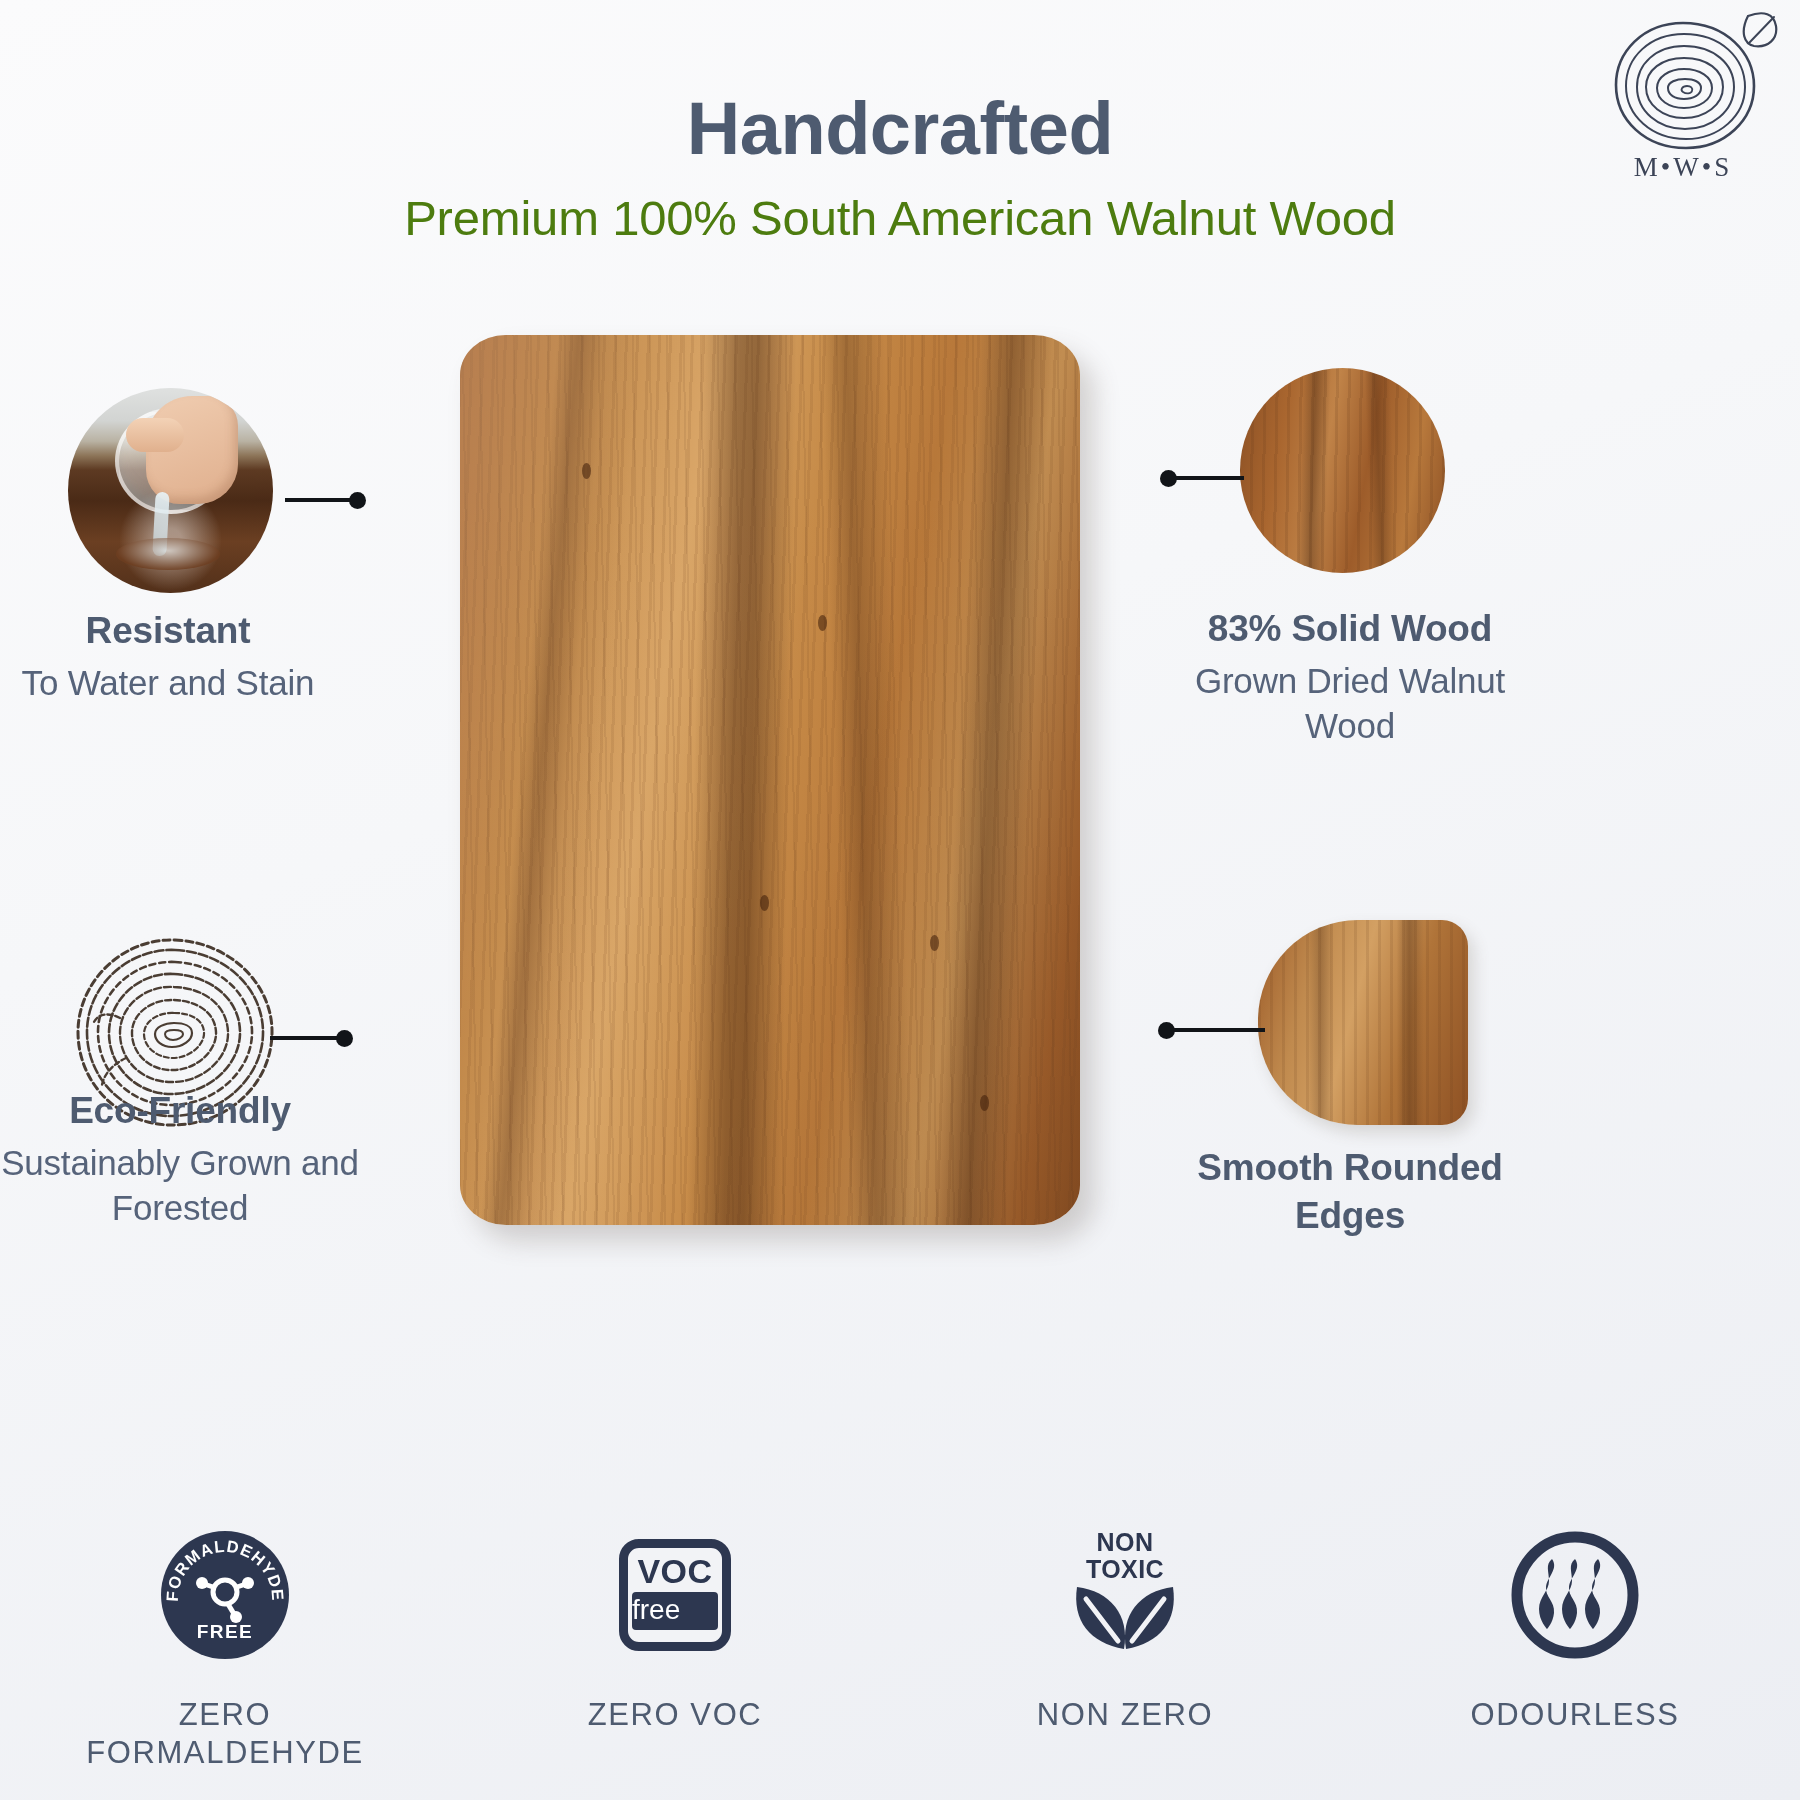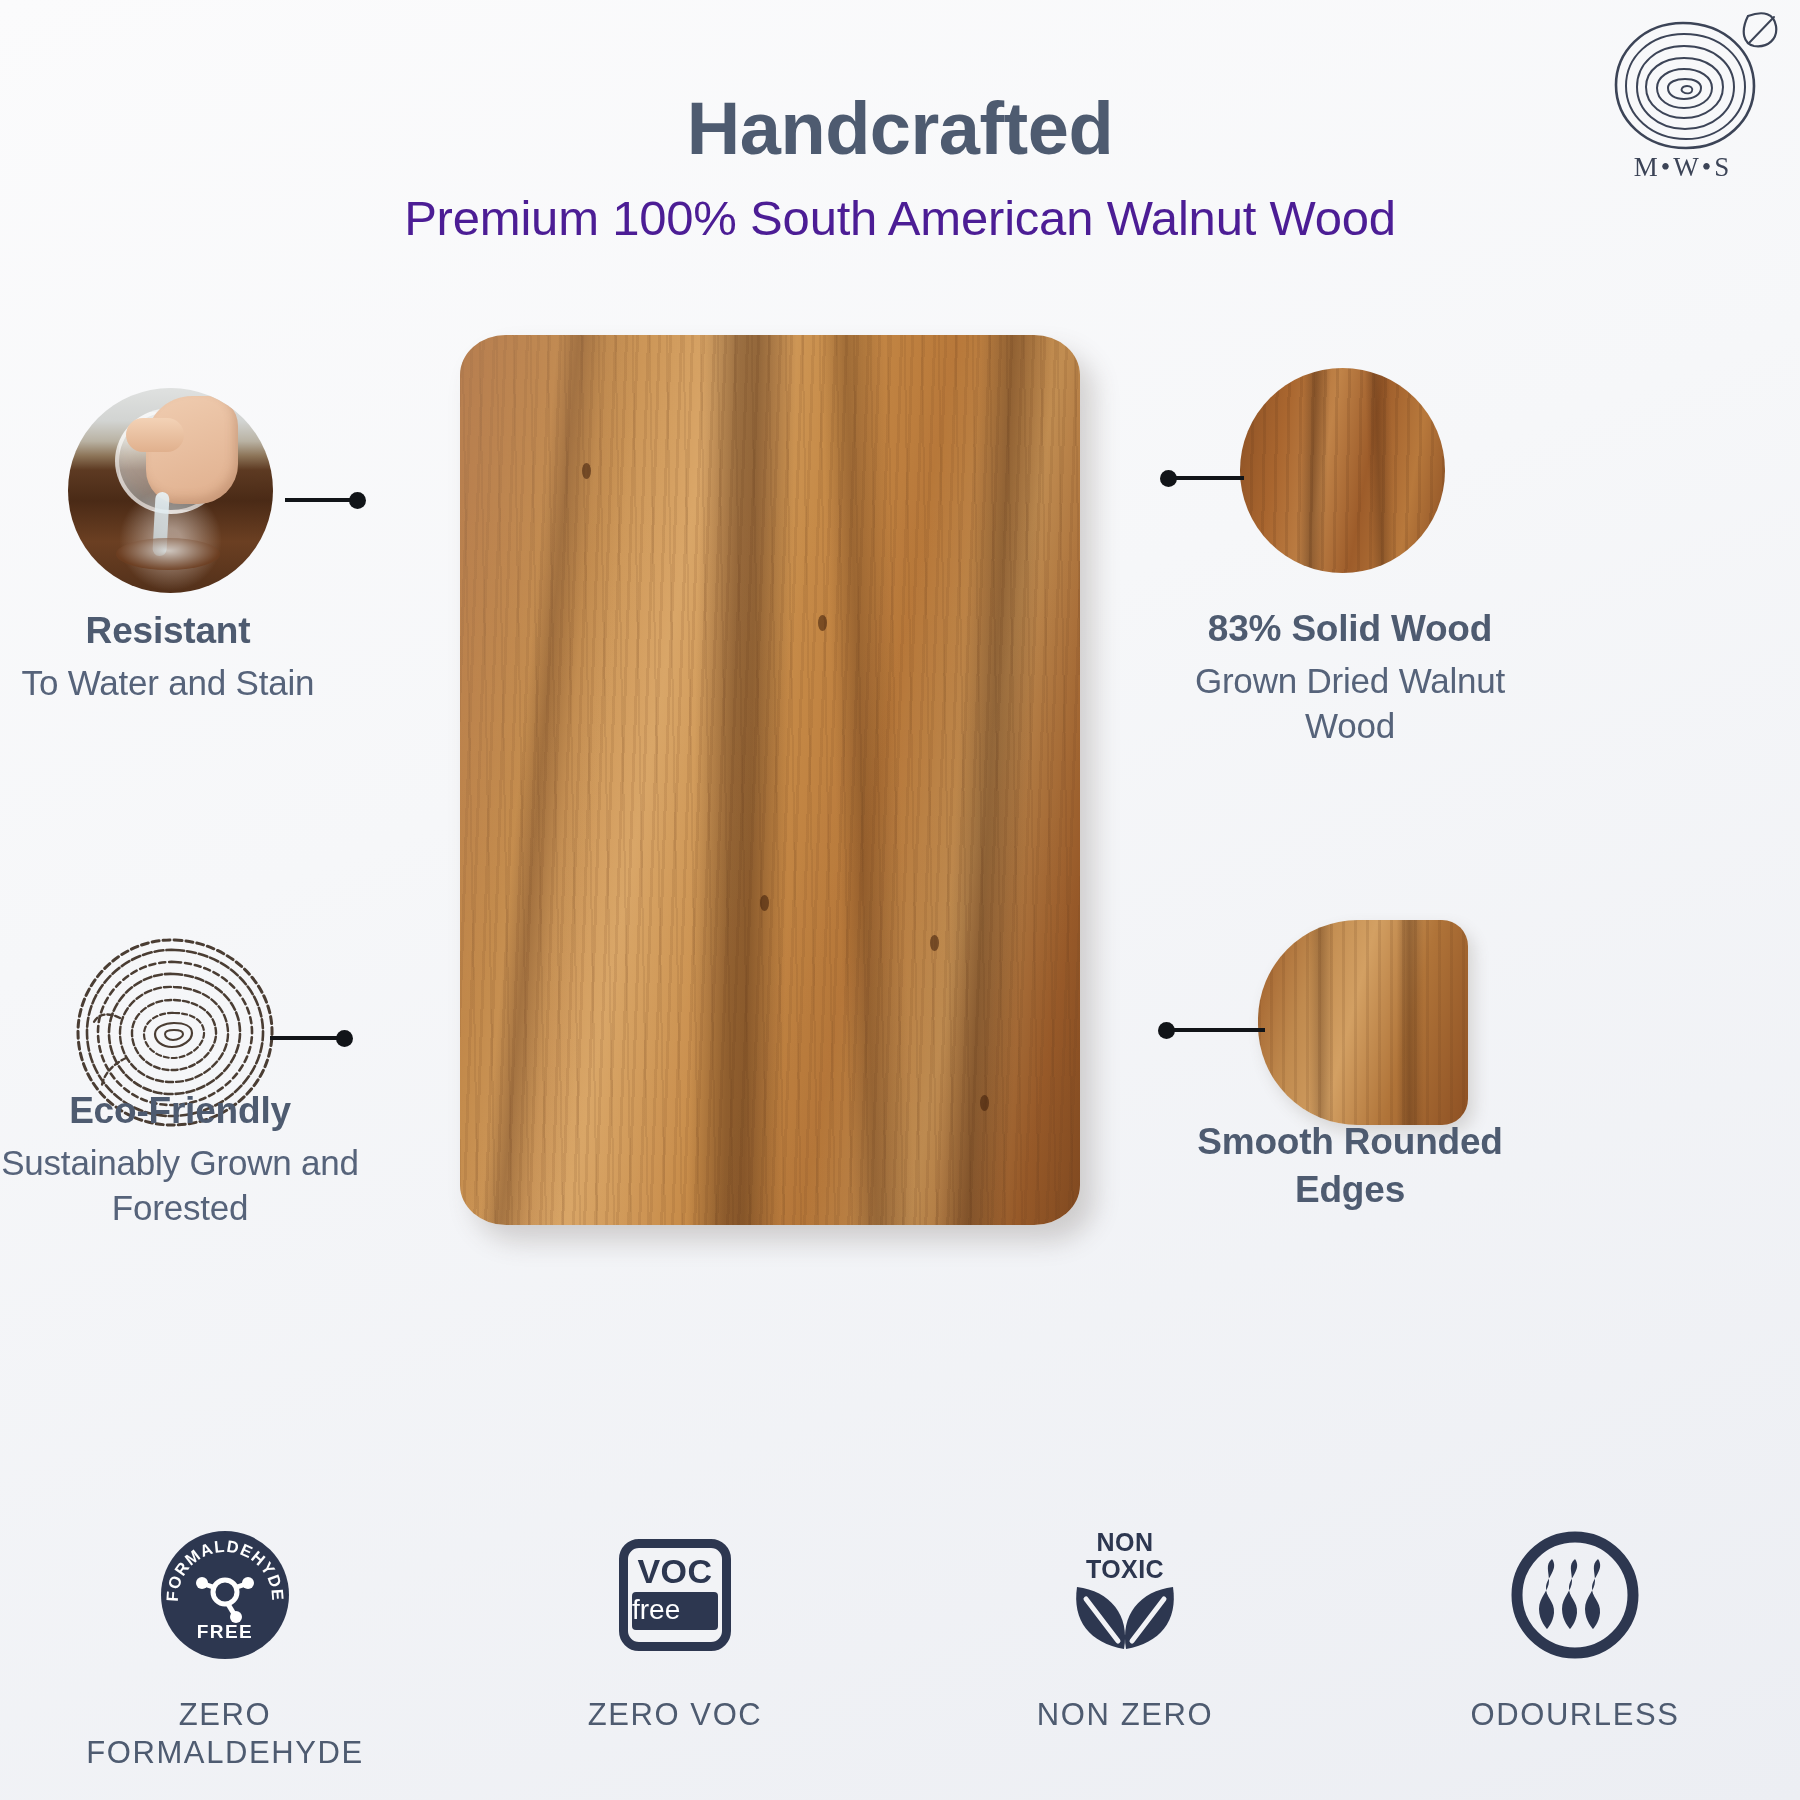--- a/index.html
+++ b/index.html
@@ -41,21 +41,21 @@
     font-size: 74px;
     font-weight: bold;
     color: #4e5b70;
     letter-spacing: -0.5px;
     line-height: 1.0;
   }
   .subtitle {
     margin-top: 24px;
     font-size: 49px;
     font-weight: 400;
-    color: #4c1d95;
+    color: #4d7c0f;
     letter-spacing: -0.2px;
   }
 
   
   .board-wrap {
     position: absolute;
     left: 460px;
     top: 335px;
     width: 620px;
     height: 890px;
@@ -383,21 +383,21 @@
     <div class="f-desc">Grown Dried Walnut Wood</div>
   </div>
 
   <div class="feature" style="left:1258px; top:920px;">
     <div class="edge-sample"></div>
   </div>
   <div class="leader" style="left:1158px; top:1020px; width:110px;">
     <div class="dot" style="left:0;"></div>
     <div class="bar" style="left:12px; width:95px;"></div>
   </div>
-  <div class="feature f-text" style="left:1160px; top:1118px;">
+  <div class="feature f-text" style="left:1160px; top:1144px;">
     <div class="f-title" style="line-height:1.3;">Smooth Rounded Edges</div>
   </div>
 
   <div class="badges">
 
     <div class="badge-cell">
       <div class="badge-art">
         <svg width="138" height="138" viewBox="0 0 138 138">
           <circle cx="69" cy="69" r="64" fill="#2d3750"></circle>
           <defs>

